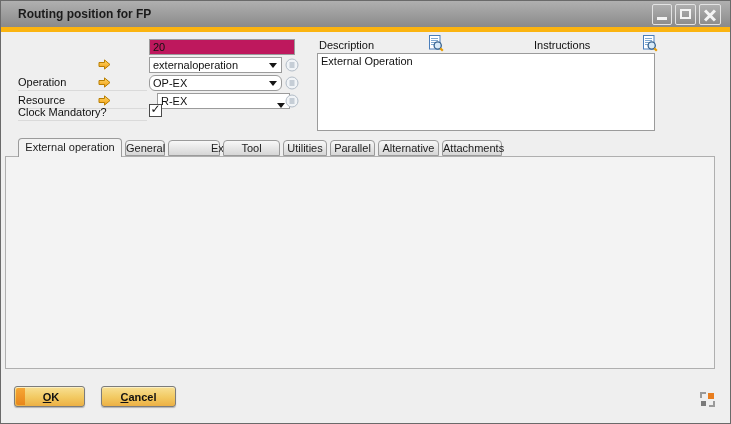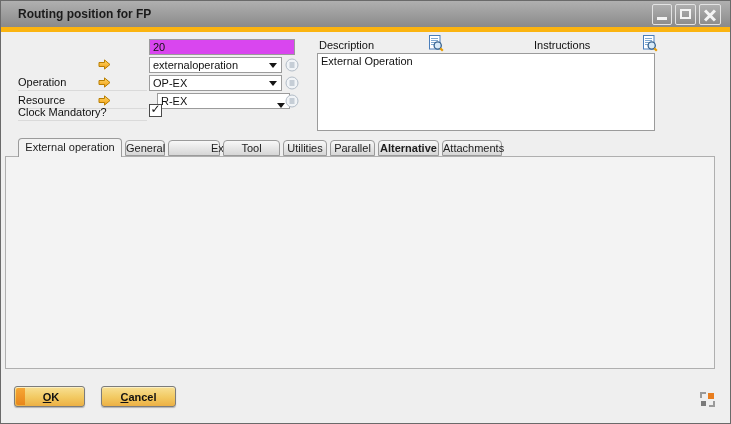--- a/index.html
+++ b/index.html
@@ -22,21 +22,21 @@
   .winbtn .box{position:absolute;left:4px;right:4px;top:4px;bottom:5px;border:2px solid #F4F4F4;}
   .winbtn .x1,.winbtn .x2{position:absolute;left:3px;right:3px;top:9px;height:3px;background:#F4F4F4;}
   .winbtn .x1{transform:rotate(45deg);} .winbtn .x2{transform:rotate(-45deg);}
   
   .lbl{position:absolute;height:16px;line-height:15px;border-bottom:1px solid #DADADA;color:#101010;}
   .lbl.noline{border-bottom:none;}
   .lbl.indent{padding-left:10px;}
   .fld{position:absolute;height:16px;border:1px solid #9B9B9B;background:#fff;
     font-family:inherit;font-size:11px;color:#111;padding:0 3px;margin:0;}
   .fld.num{text-align:right;}
-  .fld.hl{background:#d946ef;}
+  .fld.hl{background:#be185d;}
   .dd{position:absolute;height:16px;border:1px solid #9B9B9B;background:#fff;
     display:flex;align-items:center;padding:0 4px 0 3px;cursor:pointer;}
   .dd-text{flex:1 1 auto;line-height:14px;overflow:hidden;white-space:nowrap;}
   .caret{width:0;height:0;border-left:4px solid transparent;border-right:4px solid transparent;
     border-top:5px solid #151515;flex:0 0 auto;}
   .arrow{position:absolute;width:13px;height:11px;cursor:pointer;}
   .circle-ico{position:absolute;width:14px;height:14px;cursor:pointer;}
   .checkbox{position:absolute;width:13px;height:13px;background:#fff;border:1px solid #4A4A4A;
     cursor:pointer;text-align:center;}
   .checkbox .mark{display:block;font-weight:700;font-size:12px;line-height:11px;margin-top:-1px;}
@@ -51,21 +51,21 @@
   .tab{height:16px;margin-top:2px;border:1px solid #9B9B9B;border-radius:4px 4px 0 0;
     background:linear-gradient(#F8F8F8,#D6D6D6);text-align:center;line-height:14px;
     cursor:pointer;color:#1d1d1d;}
   .tab.active{height:19px;margin-top:0;background:#F3F3F3;border-bottom:none;line-height:17px;}
   .tab:nth-child(1){width:104px;}
   .tab:nth-child(2){width:40px;}
   .tab:nth-child(3){width:52px;padding-left:42px;}
   .tab:nth-child(4){width:57px;}
   .tab:nth-child(5){width:44px;}
   .tab:nth-child(6){width:45px;}
-  .tab:nth-child(7){width:61px;font-weight:bold;}
+  .tab:nth-child(7){width:61px;}
   .tab:nth-child(8){width:60px;}
   .panel{position:absolute;left:4px;top:155px;width:710px;height:213px;
     background:#F3F3F3;border:1px solid #AFAFAF;z-index:1;}
   
   .btn{position:absolute;height:21px;border:1px solid #7C7C7C;border-radius:3px;
     background:linear-gradient(#F8E094,#F2C961 55%,#ECB045);cursor:pointer;
     font-family:inherit;font-size:11px;font-weight:700;color:#111;padding:0;
     box-shadow:0 1px 1px rgba(0,0,0,0.25), inset 0 1px 0 #FBEFC2;}
   .btn-label{display:block;line-height:18px;}
   .btn-label::first-letter{text-decoration:underline;}
@@ -114,21 +114,21 @@
   </div>
   <span class="circle-ico" style="left:284px;top:57px;"><svg width="14" height="14">
         <circle cx="7" cy="7" r="6" fill="#F1F4F7" stroke="#B2BCC7"></circle>
         <path d="M4.5 5 h5 M4.5 7 h5 M4.5 9 h5" stroke="#9AA7B5" stroke-width="1"></path>
       </svg></span>
 
   <div class="lbl" style="left:17px;top:74px;width:129px;">Operation</div>
   <span class="arrow" style="left:97px;top:76px;"><svg width="13" height="11">
         <path d="M1,3.5 h5.5 V0.9 L12,5.5 6.5,10.1 V7.5 H1 z" fill="url(#goldgrad)" stroke="#B97E00" stroke-width="1"></path>
       </svg></span>
-  <div class="dd" style="left:148px;top:74px;width:133px;">
+  <div class="dd" style="left:148px;top:74px;width:133px;border-radius:6px;">
     <span class="dd-text">OP-EX</span>
     <span class="caret"></span>
   </div>
   <span class="circle-ico" style="left:284px;top:75px;"><svg width="14" height="14">
         <circle cx="7" cy="7" r="6" fill="#F1F4F7" stroke="#B2BCC7"></circle>
         <path d="M4.5 5 h5 M4.5 7 h5 M4.5 9 h5" stroke="#9AA7B5" stroke-width="1"></path>
       </svg></span>
 
   <div class="lbl" style="left:17px;top:92px;width:129px;">Resource</div>
   <span class="arrow" style="left:97px;top:94px;"><svg width="13" height="11">

